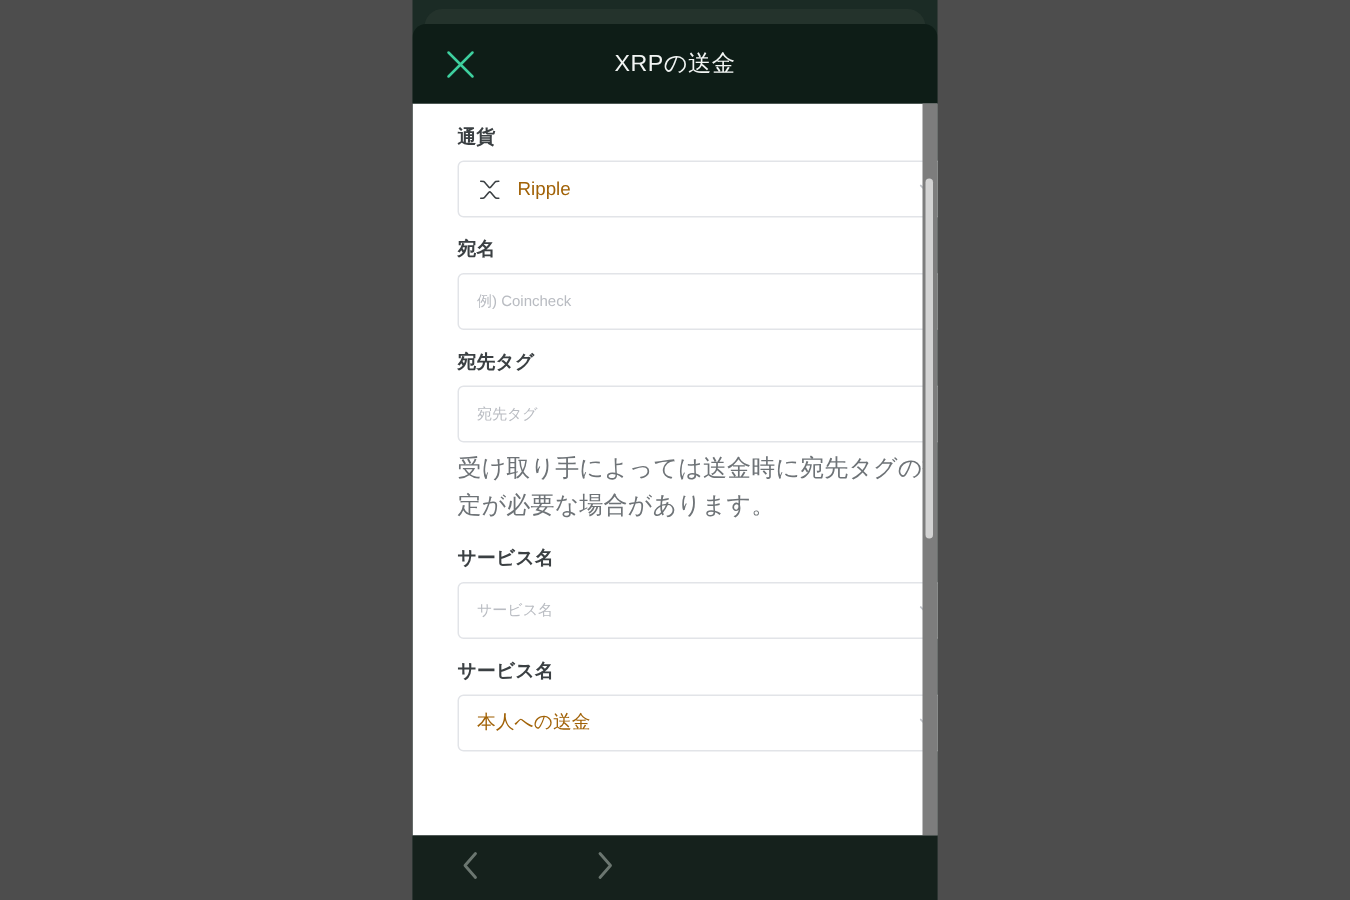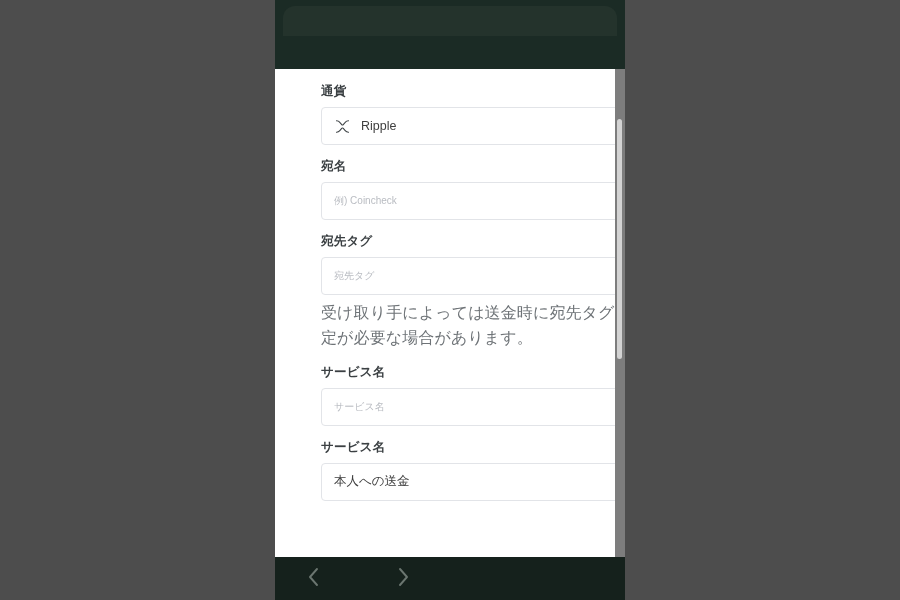--- a/index.html
+++ b/index.html
@@ -60,21 +60,21 @@
   #modal-body {
     position: absolute;
     left: 0; top: 69px;
     width: 350px; height: 488px;
     background: #ffffff;
     overflow: hidden;
     z-index: 4;
   }
   #form {
     position: absolute;
-    left: 16px; top: 0;
+    left: 0; top: 0;
     width: 393px;
     padding: 14px 30px 0 30px;
     box-sizing: border-box;
   }
   .field-group { margin-bottom: 13px; }
   .field-label {
     font-size: 12.5px;
     font-weight: bold;
     color: #3b4043;
     margin-bottom: 7px;
@@ -86,21 +86,21 @@
     border: 1px solid #e2e4e8;
     border-radius: 4px;
     background: #fff;
     display: flex;
     align-items: center;
     padding: 0 12px;
     box-sizing: border-box;
   }
   .input-value {
     font-size: 12.5px;
-    color: #404040;
+    color: #a16207;
   }
   .input-placeholder {
     font-size: 10px;
     color: #b9bcc2;
   }
   .coin-icon {
     width: 17px; height: 17px;
     margin-right: 10px;
     flex: 0 0 auto;
     display: flex; align-items: center; justify-content: center;
@@ -155,20 +155,30 @@
 </style>
 </head>
 <body>
 
 <div id="stage">
 
   <div id="phone">
 
     <div id="sheet-behind"></div>
 
+    <div id="modal-header">
+      <div id="modal-title">XRPの送金</div>
+      <div id="close-btn">
+        <span>
+          <svg width="22" height="22" viewBox="0 0 22 22">
+            <path d="M3 3 L19 19 M19 3 L3 19" stroke="#3ecf9e" stroke-width="1.7" fill="none" stroke-linecap="round"></path>
+          </svg>
+        </span>
+      </div>
+    </div>
 
     <div id="modal-body">
       <div id="form">
           <div class="field-group">
             <div class="field-label">通貨</div>
             <div class="input-box">
               <span class="coin-icon">
                 <svg width="17" height="17" viewBox="0 0 24 24">
                   <path d="M3.5 4 C6.5 4 6.5 4 8.2 6.1 L11.2 9.6 C11.6 10.1 12.4 10.1 12.8 9.6 L15.8 6.1 C17.5 4 17.5 4 20.5 4" stroke="#3b4043" stroke-width="1.5" fill="none" stroke-linecap="round"></path>
                   <path d="M3.5 20 C6.5 20 6.5 20 8.2 17.9 L11.2 14.4 C11.6 13.9 12.4 13.9 12.8 14.4 L15.8 17.9 C17.5 20 17.5 20 20.5 20" stroke="#3b4043" stroke-width="1.5" fill="none" stroke-linecap="round"></path>

